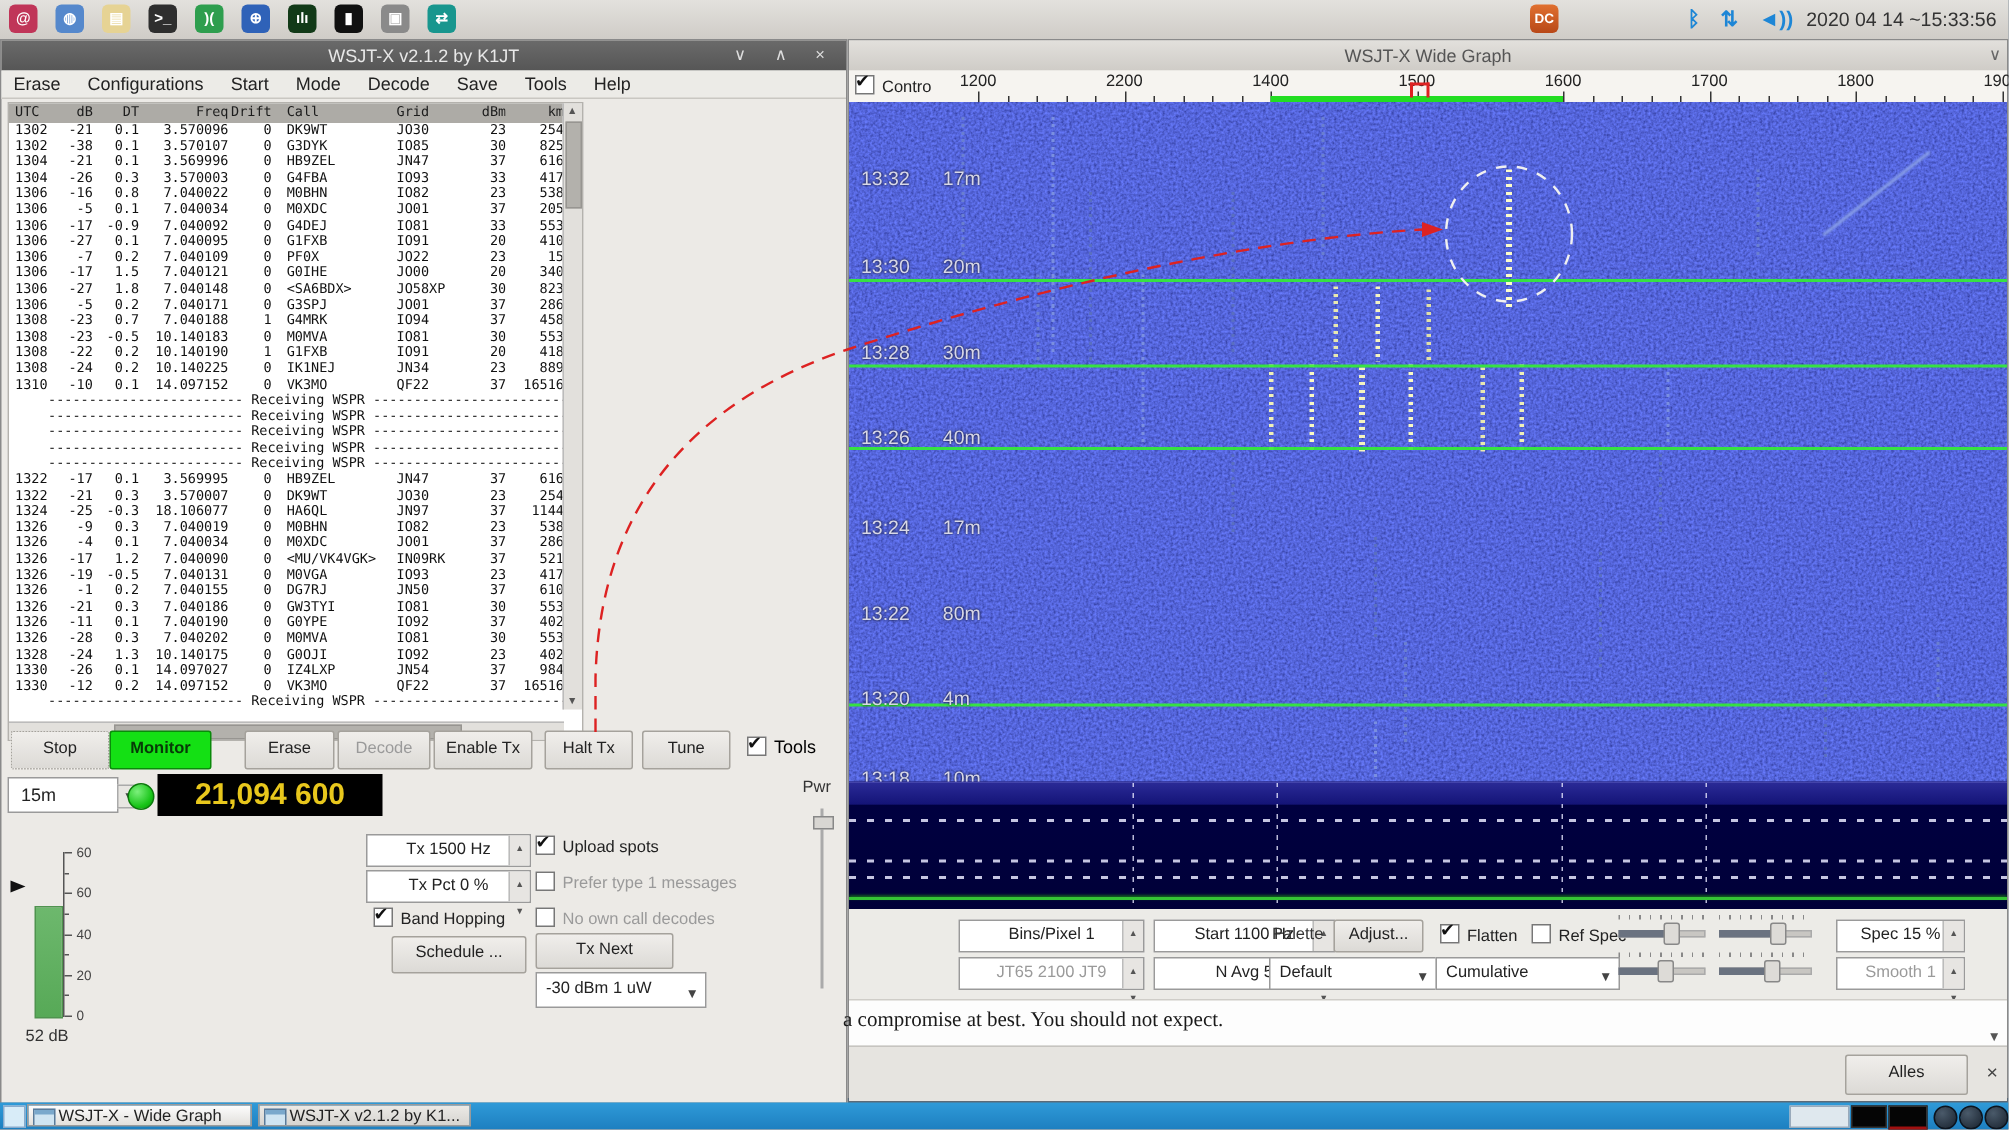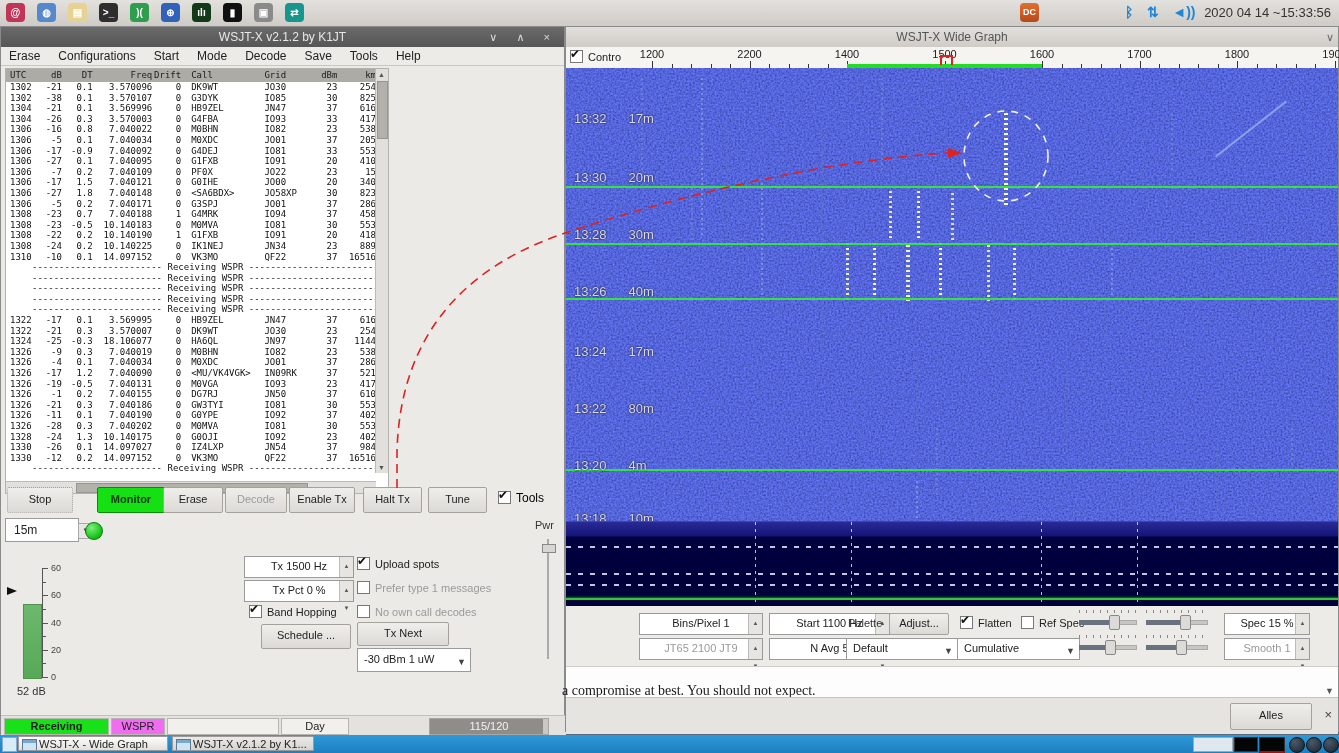--- a/index.html
+++ b/index.html
@@ -104,21 +104,21 @@
   
   #wg-controls{left:0;top:579px;width:100%;height:60px;background:#ecebe7;}
   .wg-label{position:absolute;font-size:11px;color:#333;}
   .slider{position:absolute;height:14px;}
   .slider .trk{position:absolute;left:0;right:0;top:6px;height:3px;background:#c8c6c2;border:1px solid #aaa;}
   .slider .fill{position:absolute;left:0;top:6px;height:5px;background:#6a7280;}
   .slider .hdl{position:absolute;top:1px;width:9px;height:13px;background:#dddbd7;border:1px solid #888;border-radius:2px;}
   .slider .ticks{position:absolute;left:0;right:0;top:-4px;height:3px;
                  background-image:repeating-linear-gradient(90deg,#888 0 1px,transparent 1px 7px);}
   #wg-tooltip{left:0;top:639px;width:100%;height:31px;background:#fdfdfd;border-top:1px solid #cfcdc8;}
-  #tooltip-text{position:absolute;left:-4px;top:16px;font-family:"Liberation Serif",serif;font-size:14px;color:#1a1a1a;white-space:nowrap;text-align:right;}
+  #tooltip-text{position:absolute;left:-4px;top:6px;font-family:"Liberation Serif",serif;font-size:14px;color:#1a1a1a;white-space:nowrap;text-align:right;}
   #tooltip-caret{position:absolute;right:4px;bottom:2px;font-size:9px;color:#555;}
   #wg-notify{left:0;top:670px;width:100%;height:36px;background:#e6e4e0;border-top:1px solid #c6c4c0;}
   #notify-btn{position:absolute;right:26px;top:5px;width:80px;height:25px;line-height:23px;}
   #notify-close{position:absolute;right:6px;top:9px;font-size:13px;color:#444;}
   
   #taskbar{left:0;top:735px;width:1339px;height:18px;background:linear-gradient(#2f9ad8,#1d7fc0);}
   .task-btn{position:absolute;top:1px;height:15px;background:linear-gradient(#fdfdfd,#e2e0dc);border:1px solid #9a9a9a;
             font-size:11px;line-height:15px;padding:0 6px 0 20px;color:#222;white-space:nowrap;overflow:hidden;box-sizing:border-box;}
   .task-btn .tic{position:absolute;left:3px;top:2px;width:13px;height:10px;background:#cfe4f2;border:1px solid #5a7a99;}
   .task-btn .tic:before{content:"";position:absolute;left:0;top:0;right:0;height:3px;background:#7aa8cc;}
@@ -195,35 +195,36 @@
       <div class="a1">▲</div>
       <div class="thumb"></div>
       <div class="a2">▼</div>
     </div>
     <div id="hscroll">
       <div class="thumb"></div>
     </div>
   </div>
 
   <div class="abs mainbtn btn" style="left:6px;width:64px;border-style:dotted;">Stop</div>
-  <div class="abs mainbtn btn" id="monitor-btn" style="left:96px;width:66px;">Monitor</div>
+  <div class="abs mainbtn btn" id="monitor-btn" style="left:72px;width:66px;">Monitor</div>
   <div class="abs mainbtn btn" style="left:162px;width:58px;">Erase</div>
   <div class="abs mainbtn btn disabled" style="left:224px;width:60px;">Decode</div>
   <div class="abs mainbtn btn" style="left:288px;width:64px;">Enable Tx</div>
   <div class="abs mainbtn btn" style="left:362px;width:57px;">Halt Tx</div>
   <div class="abs mainbtn btn" style="left:427px;width:57px;">Tune</div>
   <div class="abs" style="left:497px;top:464px;font-size:12px;">
     <span class="cb on"></span><span>Tools</span>
   </div>
 
   <div id="band-combo" class="abs">
     <span>15m</span>
     <span class="caret">▼</span>
   </div>
   <div id="led" class="abs"></div>
+  <div id="freq-display" class="abs">21,094 600</div>
   <div id="pwr-label" class="abs">Pwr</div>
   <div id="pwr-slider" class="abs">
     <div class="groove"></div>
       <div class="handle"></div>
   </div>
 
   <div id="meter-bar" class="abs"></div>
   <div id="meter-scale" class="abs">
       <div class="mtick" style="top: 0px;"></div>
       <div class="mtick minor" style="top: 13.6px;"></div>
@@ -267,30 +268,20 @@
     <span class="cb"></span><span>Prefer type 1 messages</span>
   </div>
   <div class="chkline disabled" style="left:356px;top:578px;">
     <span class="cb"></span><span>No own call decodes</span>
   </div>
   <div id="txnext-btn" class="abs btn">Tx Next</div>
   <div id="power-dd" class="abs dd">
     <span>-30 dBm  1 uW</span><span class="caret">▼</span>
   </div>
 
-  <div id="statusbar" class="abs">
-    <div id="stat-rx" class="statfield">Receiving</div>
-    <div id="stat-mode" class="statfield">WSPR</div>
-    <div id="stat-f1" class="statfield"></div>
-    <div id="stat-day" class="statfield">Day</div>
-    <div id="progress" class="statfield">
-      <div class="fill"></div>
-      <div class="ptext">115/120</div>
-    </div>
-  </div>
 </div>
 
 <div id="widegraph" class="abs">
   <div id="wg-titlebar" class="abs win-title">
     <span>WSJT-X   Wide Graph</span>
     <span class="wbtns">∨</span>
   </div>
 
   <div id="scale-row" class="abs">
     <div class="chkline" style="left:4px;top:3px;overflow:hidden;width:60px;">

